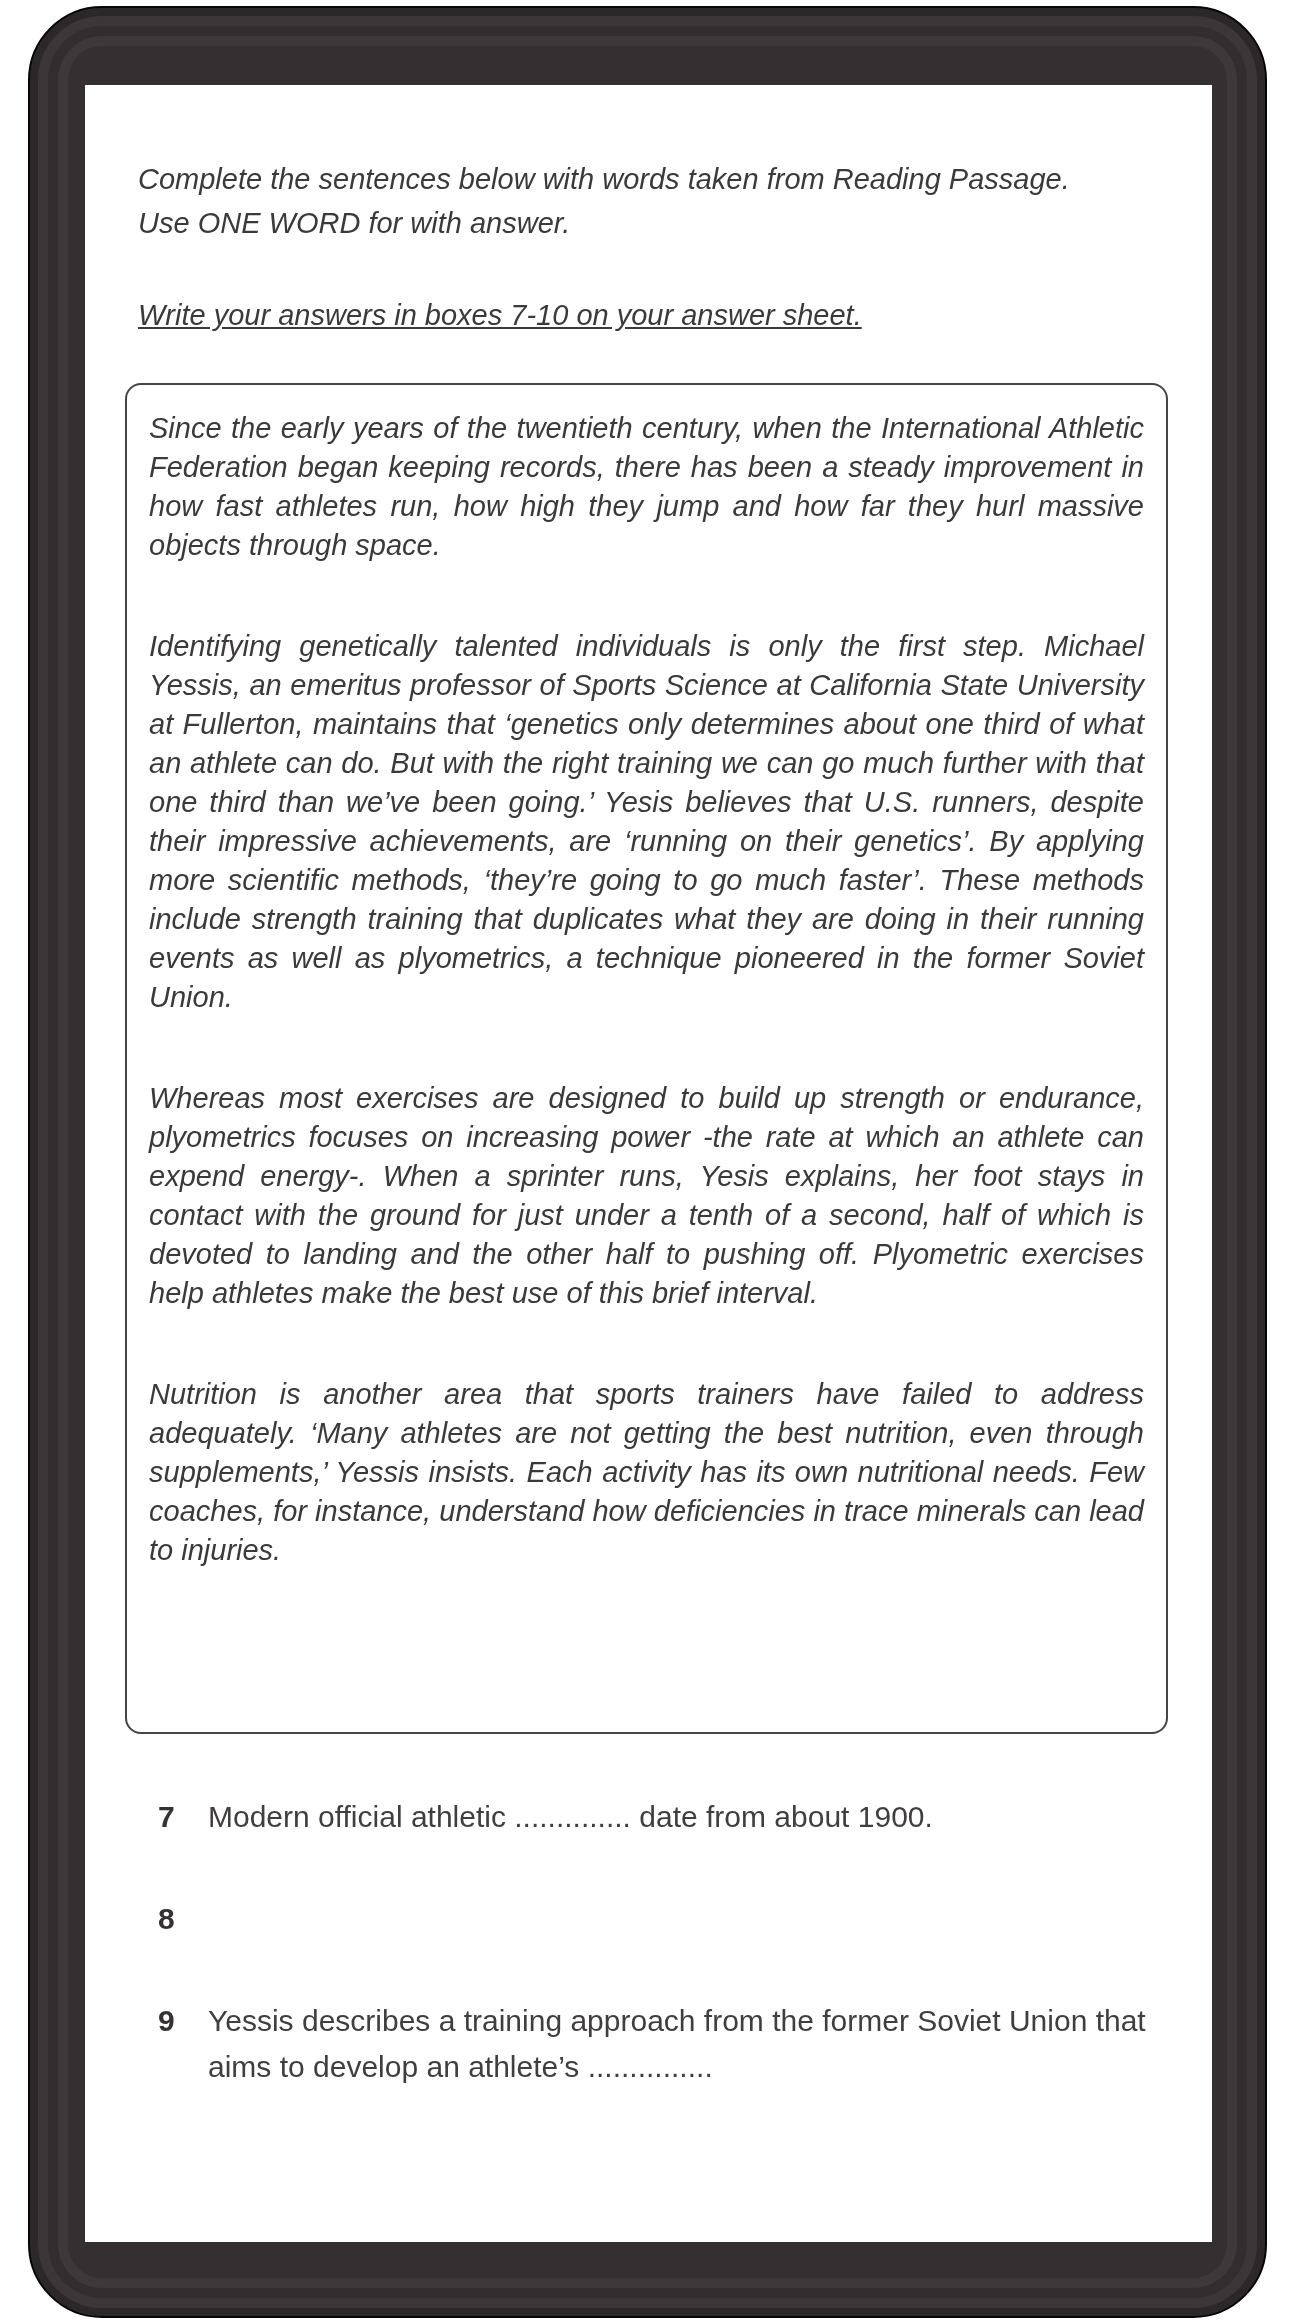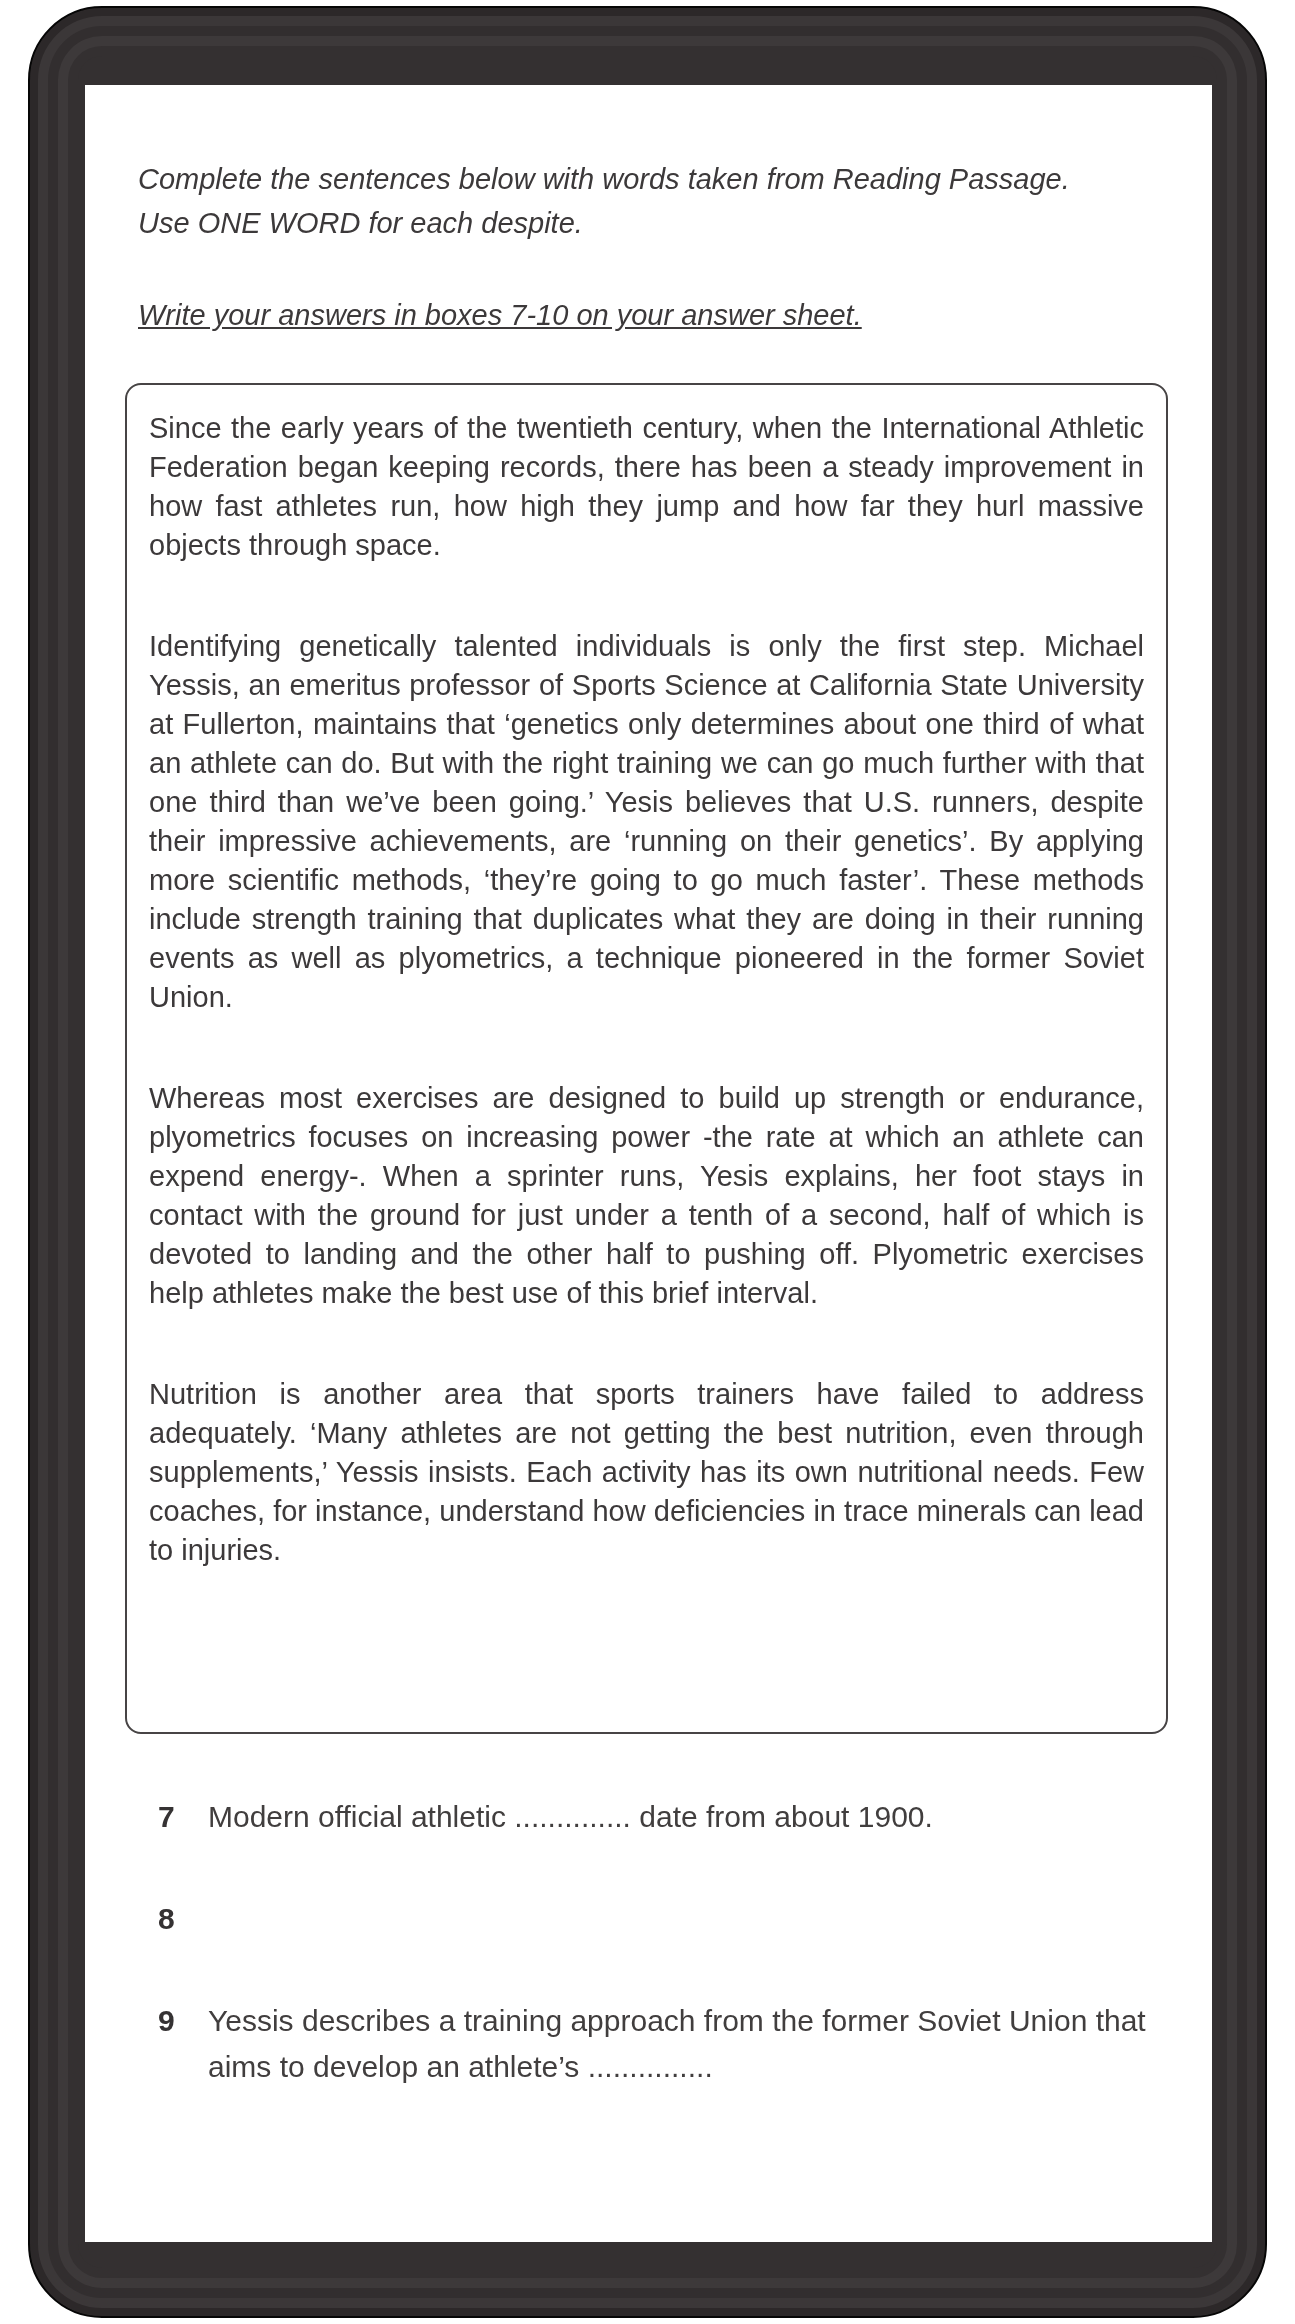--- a/index.html
+++ b/index.html
@@ -60,20 +60,21 @@
     box-sizing: border-box;
     margin: 46px 0 0 40px;
     width: 1043px;
     min-height: 1351px;
     border: 2px solid #474445;
     border-radius: 16px;
     padding: 24px 22px 20px 22px;
   }
   .passage-box p {
     margin: 0 0 62px 0;
+    font-style: italic;
     font-size: 29px;
     line-height: 39px;
     text-align: justify;
     color: #3c393a;
   }
   .passage-box p:last-child { margin-bottom: 0; }
   
   .questions {
     margin: 60px 0 0 73px;
   }
@@ -101,21 +102,21 @@
 
 <div class="stage">
   <div class="device">
     <div class="page">
 
       <div class="instructions">
         <div class="line">
           <span>Complete the sentences below with words taken from Reading Passage.</span>
         </div>
         <div class="line">
-          <span>Use </span><b class="bold-inline">ONE WORD</b><span> for each despite.</span>
+          <span>Use </span><b class="bold-inline">ONE WORD</b><span> for with answer.</span>
         </div>
         <div class="line note">Write your answers in boxes 7-10 on your answer sheet.</div>
       </div>
 
       <div class="passage-box">
         <p>Since the early years of the twentieth century, when the International Athletic Federation began keeping records, there has been a steady improvement in how fast athletes run, how high they jump and how far they hurl massive objects through space.</p>
         <p>Identifying genetically talented individuals is only the first step. Michael Yessis, an emeritus professor of Sports Science at California State University at Fullerton, maintains that ‘genetics only determines about one third of what an athlete can do. But with the right training we can go much further with that one third than we’ve been going.’ Yesis believes that U.S. runners, despite their impressive achievements, are ‘running on their genetics’. By applying more scientific methods, ‘they’re going to go much faster’. These methods include strength training that duplicates what they are doing in their running events as well as plyometrics, a technique pioneered in the former Soviet Union.</p>
         <p>Whereas most exercises are designed to build up strength or endurance, plyometrics focuses on increasing power -the rate at which an athlete can expend energy-. When a sprinter runs, Yesis explains, her foot stays in contact with the ground for just under a tenth of a second, half of which is devoted to landing and the other half to pushing off. Plyometric exercises help athletes make the best use of this brief interval.</p>
         <p>Nutrition is another area that sports trainers have failed to address adequately. ‘Many athletes are not getting the best nutrition, even through supplements,’ Yessis insists. Each activity has its own nutritional needs. Few coaches, for instance, understand how deficiencies in trace minerals can lead to injuries.</p>
       </div>

